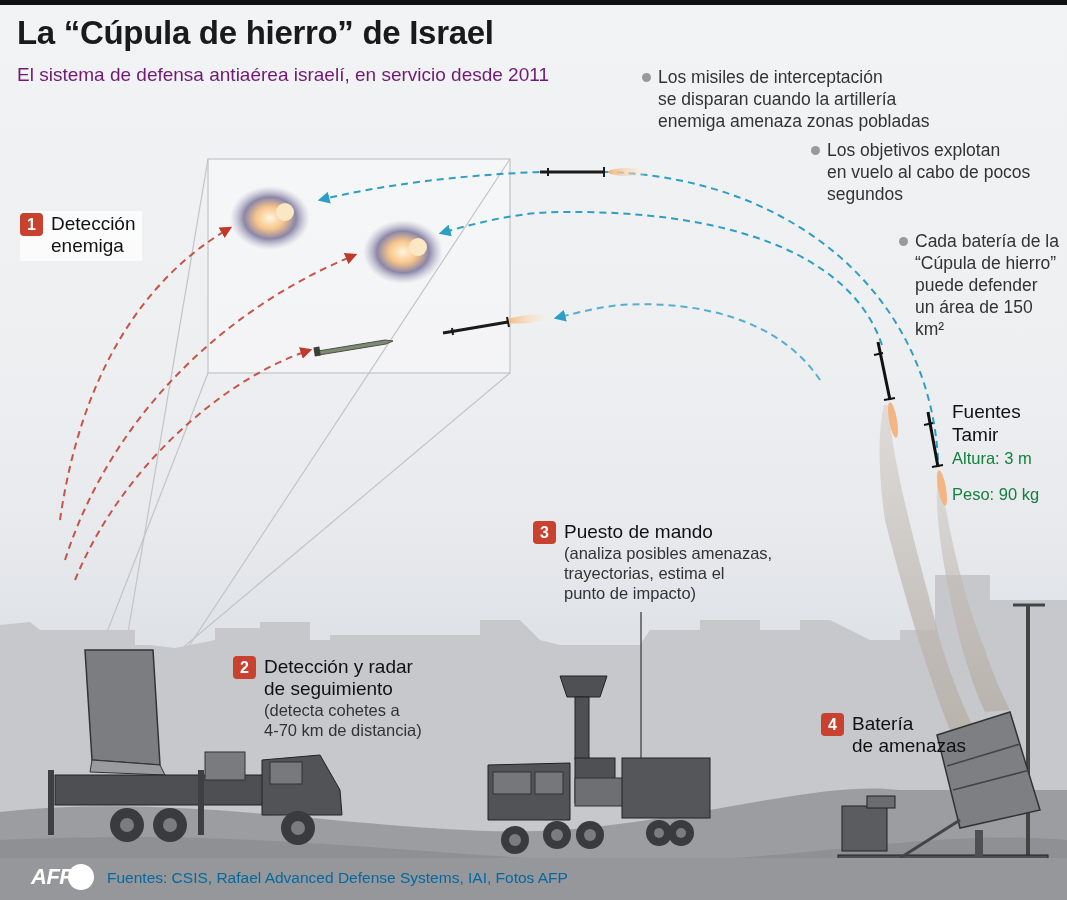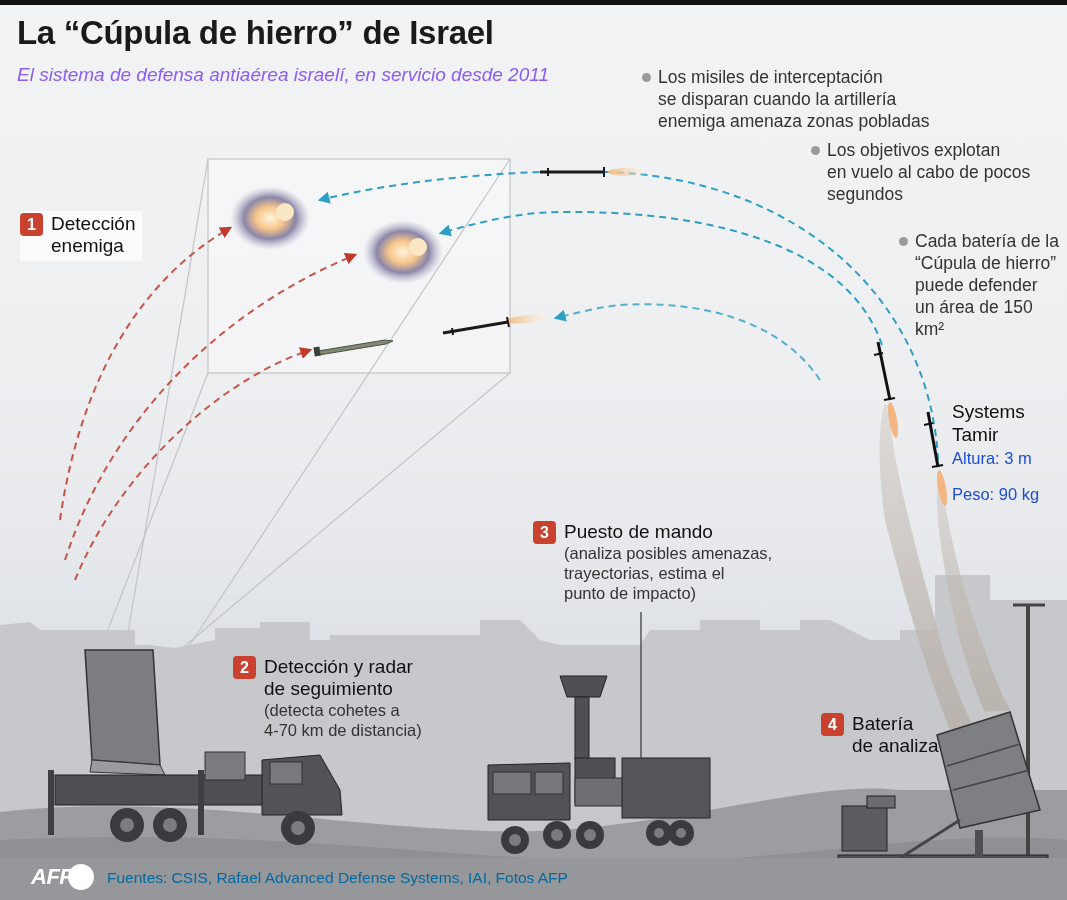--- a/index.html
+++ b/index.html
@@ -1,34 +1,34 @@
 <!DOCTYPE html>
 <html><head>
 <meta charset="utf-8">
 <style>
   html,body{margin:0;padding:0;}
   body{width:1067px;height:900px;overflow:hidden;position:relative;
        font-family:"Liberation Sans","DejaVu Sans",sans-serif;color:#1a1a1a;
        background:linear-gradient(180deg,#f2f3f4 0%,#eeeff1 40%,#e7e9ec 60%,#dfe3e8 70%,#d6dae0 100%);}
   .topbar{position:absolute;left:0;top:0;width:1067px;height:5px;background:#111;}
   .title{position:absolute;left:17px;top:14px;font-size:33px;font-weight:bold;letter-spacing:-0.3px;}
-  .subtitle{position:absolute;left:17px;top:64px;font-size:19px;color:#8b5cf6;font-style:italic;}
+  .subtitle{position:absolute;left:17px;top:64px;font-size:19px;color:#701a75;}
   svg.scene{position:absolute;left:0;top:0;}
   .bullet{position:absolute;font-size:17.5px;line-height:22px;color:#333;}
   .bullet .dot{position:absolute;left:-16px;top:7px;width:9px;height:9px;border-radius:50%;background:#9a9a9a;}
   .badge{display:inline-block;width:23px;height:23px;border-radius:4px;background:#c9412f;color:#fff;
          font-weight:bold;font-size:16px;line-height:23px;text-align:center;vertical-align:top;}
   .label{position:absolute;}
   .label .head{font-size:19px;line-height:22px;color:#111;}
   .label .desc{font-size:16.5px;line-height:20px;color:#333;}
   .label .row{display:flex;gap:8px;align-items:flex-start;}
   .label1{left:20px;top:211px;background:rgba(255,255,255,0.75);padding:2px 6px 4px 0;}
   .tamir{position:absolute;left:952px;top:400px;}
   .tamir .head{font-size:19px;line-height:23px;color:#111;}
-  .tamir .desc{font-size:16.5px;line-height:20px;color:#1d4ed8;margin-top:2px;}
+  .tamir .desc{font-size:16.5px;line-height:20px;color:#15803d;margin-top:2px;}
   .afp{position:absolute;left:15px;top:864px;font-size:22px;font-weight:bold;font-style:italic;color:#fff;letter-spacing:-0.5px;margin-left:16px;}
   .afp-dot{position:absolute;left:68px;top:864px;width:26px;height:26px;border-radius:50%;background:#fff;}
   .sources{position:absolute;left:107px;top:869px;font-size:15.5px;color:#0369a1;}
 </style>
 </head>
 <body>
 
 <div class="topbar"></div>
 <div class="title">La “Cúpula de hierro” de Israel</div>
 <div class="subtitle">El sistema de defensa antiaérea israelí, en servicio desde 2011</div>
@@ -233,27 +233,27 @@
       <div class="desc">punto de impacto)</div>
     </div>
   </div>
 </div>
 
 <div class="label" style="left:821px;top:713px;">
   <div class="row">
     <span class="badge">4</span>
     <div>
       <div class="head">Batería</div>
-      <div class="head">de analiza</div>
+      <div class="head">de amenazas</div>
     </div>
   </div>
 </div>
 
 <div class="tamir">
-  <div class="head">Systems</div>
+  <div class="head">Fuentes</div>
   <div class="head">Tamir</div>
   <div class="desc">Altura: 3 m</div>
   <div class="desc" style="margin-top:16px">Peso: 90 kg</div>
 </div>
 
 <div class="afp">AFP</div>
 <div class="afp-dot"></div>
 <div class="sources">Fuentes: CSIS, Rafael Advanced Defense Systems, IAI, Fotos AFP</div>
 
 </body></html>

